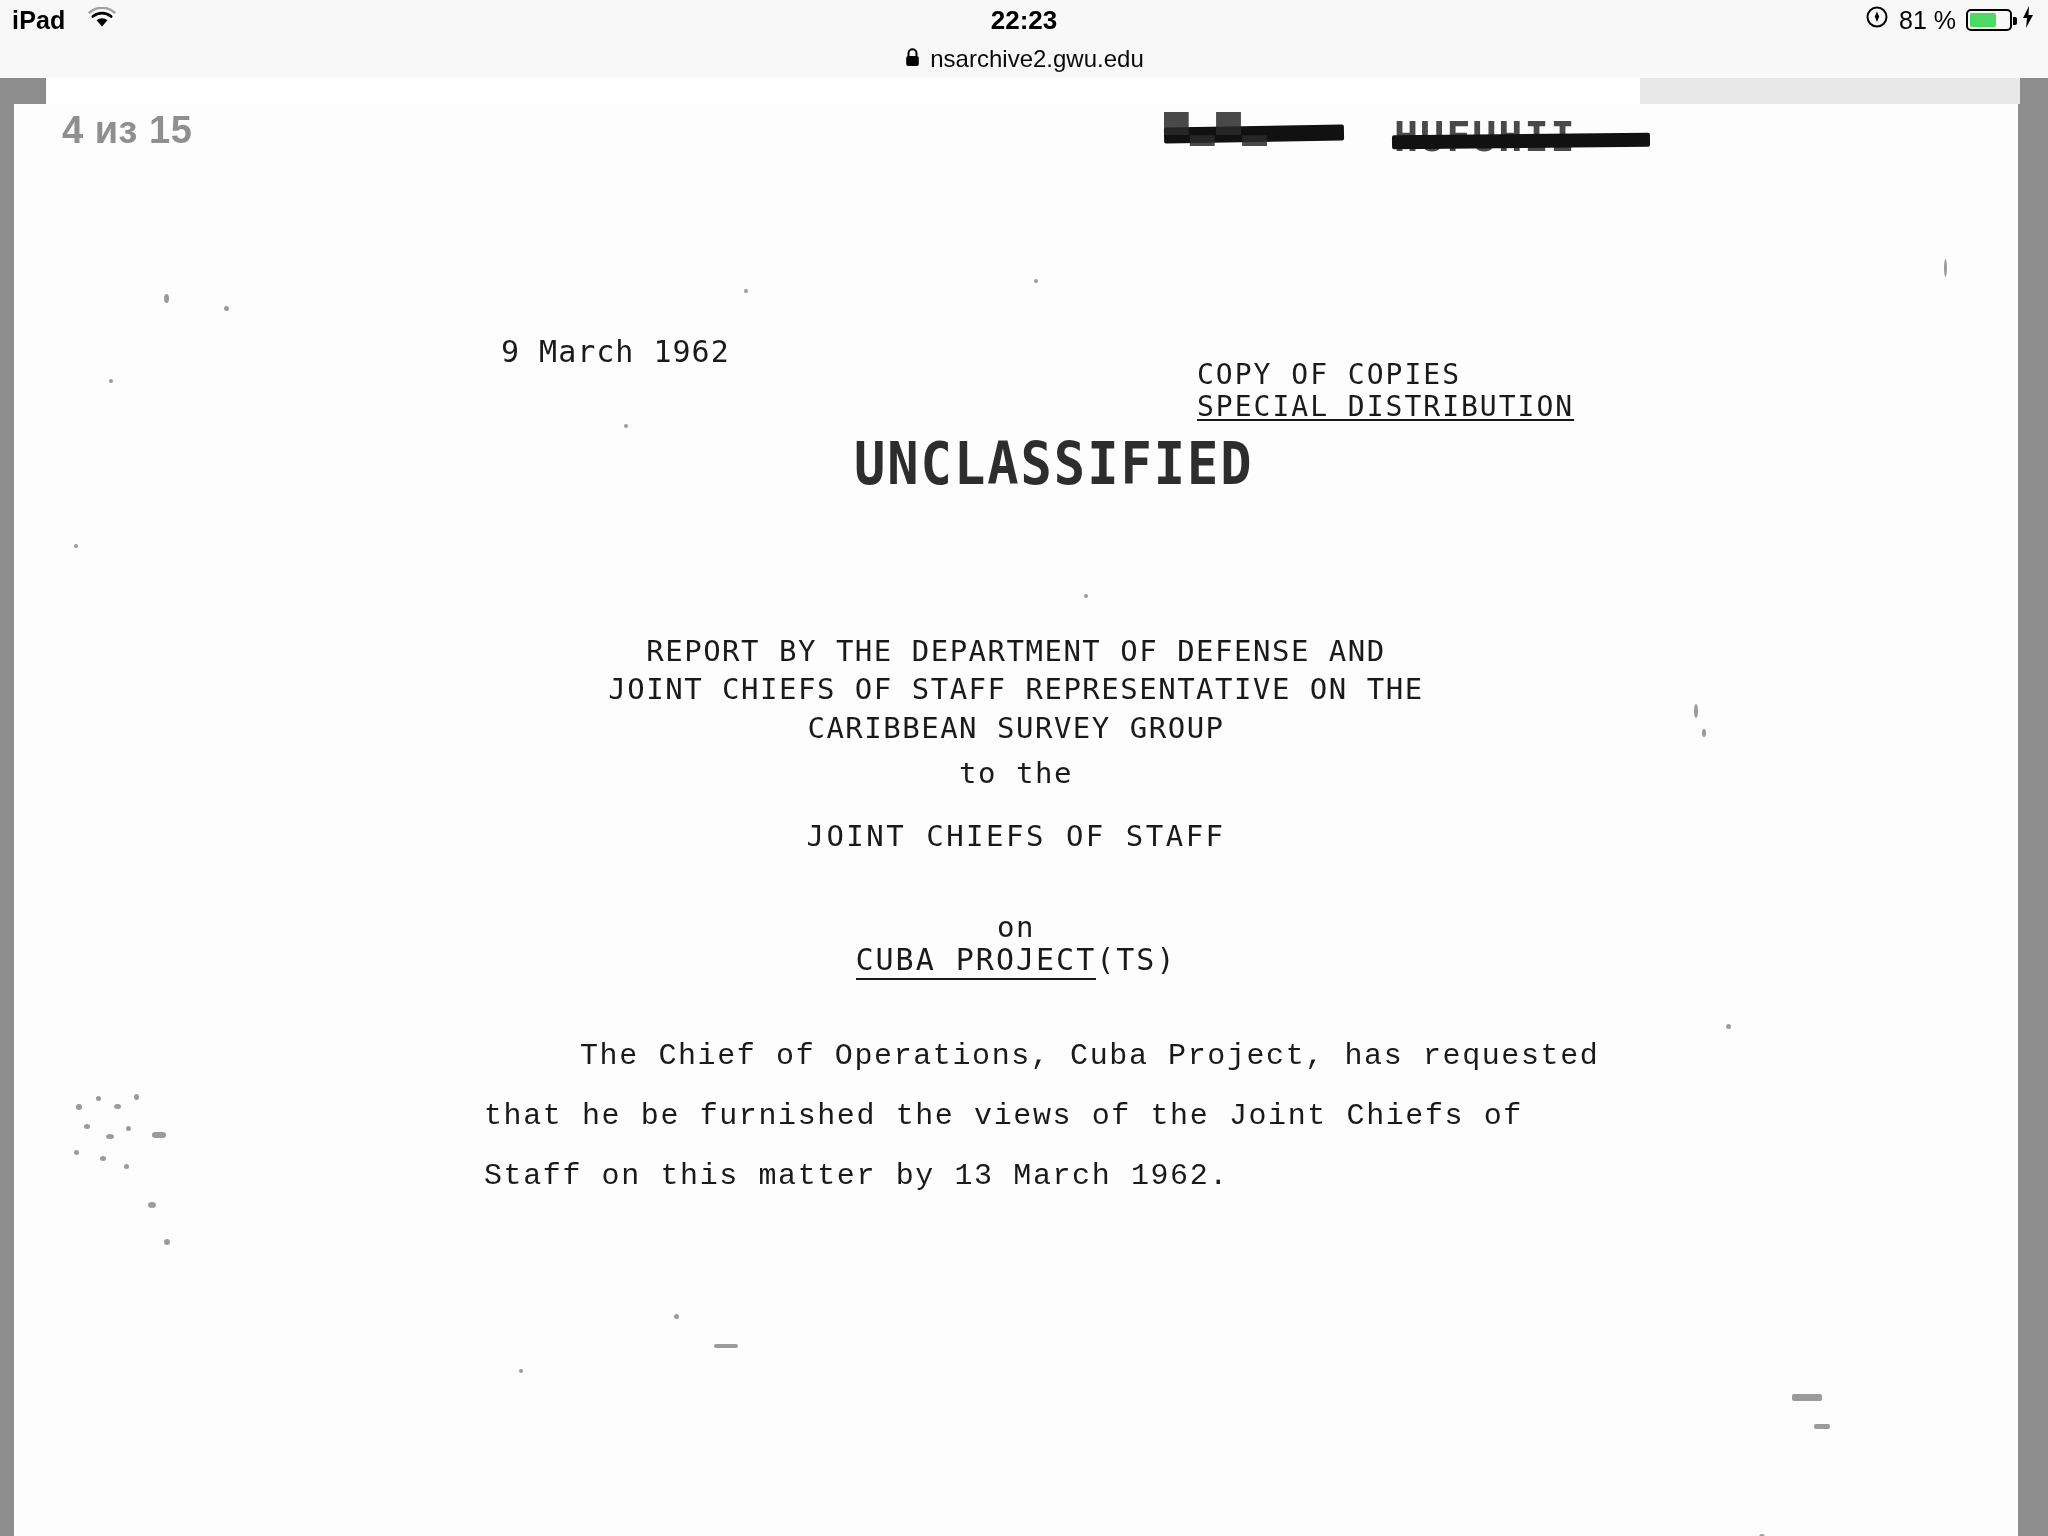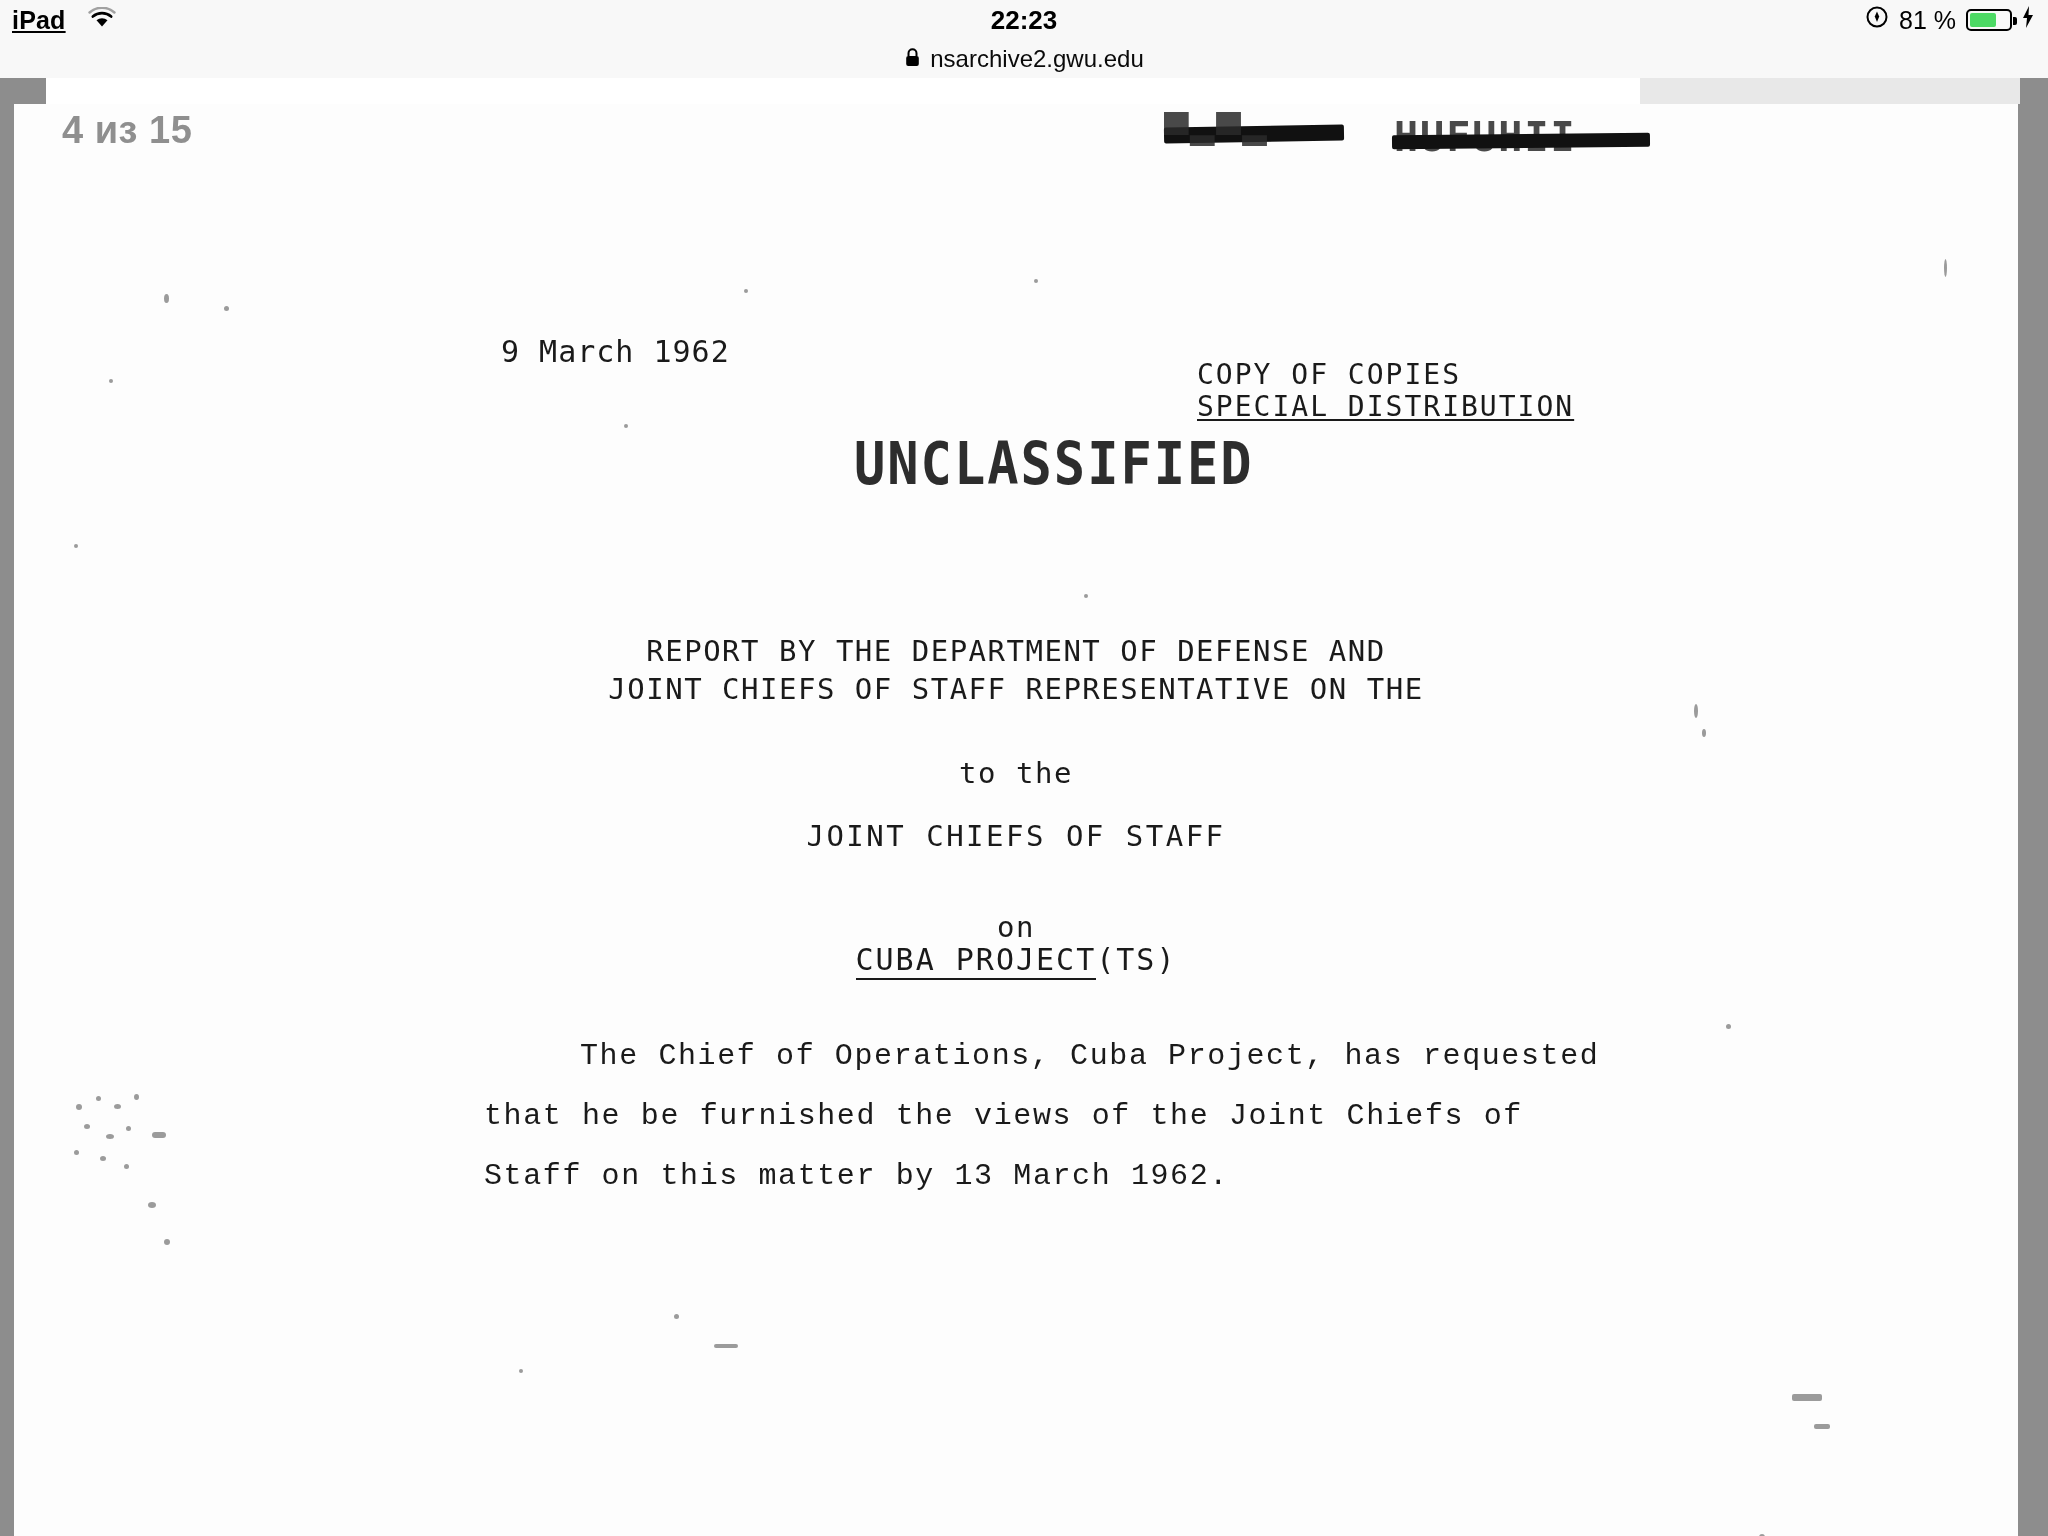--- a/index.html
+++ b/index.html
@@ -30,21 +30,20 @@
     align-items: center;
     font-size: 25px;
     color: #000;
   }
   .sb-left {
     position: absolute;
     left: 12px;
     display: flex;
     align-items: center;
     gap: 22px;
-    text-decoration: underline;
   }
   .sb-device { font-weight: 600; font-size: 25px; letter-spacing: .2px; }
   .sb-center {
     position: absolute;
     left: 0; right: 0;
     text-align: center;
     font-weight: 700;
     font-size: 26px;
   }
   .sb-right {
@@ -330,20 +329,21 @@
       <div class="tw copy-block">
         <div class="copy-line1">COPY    OF    COPIES</div>
         <div class="copy-line2">SPECIAL DISTRIBUTION</div>
       </div>
 
       <div class="stamp">UNCLASSIFIED</div>
 
       <div class="tw title-block">
         <div>REPORT BY THE DEPARTMENT OF DEFENSE AND</div>
         <div>JOINT CHIEFS OF STAFF REPRESENTATIVE ON THE</div>
+        <div>CARIBBEAN SURVEY GROUP</div>
       </div>
 
       <div class="tw to-the">to the</div>
       <div class="tw jcs">JOINT CHIEFS OF STAFF</div>
       <div class="tw on-word">on</div>
 
       <div class="tw subject">
         <span class="u">CUBA PROJECT</span><span>(TS)</span>
       </div>
 

